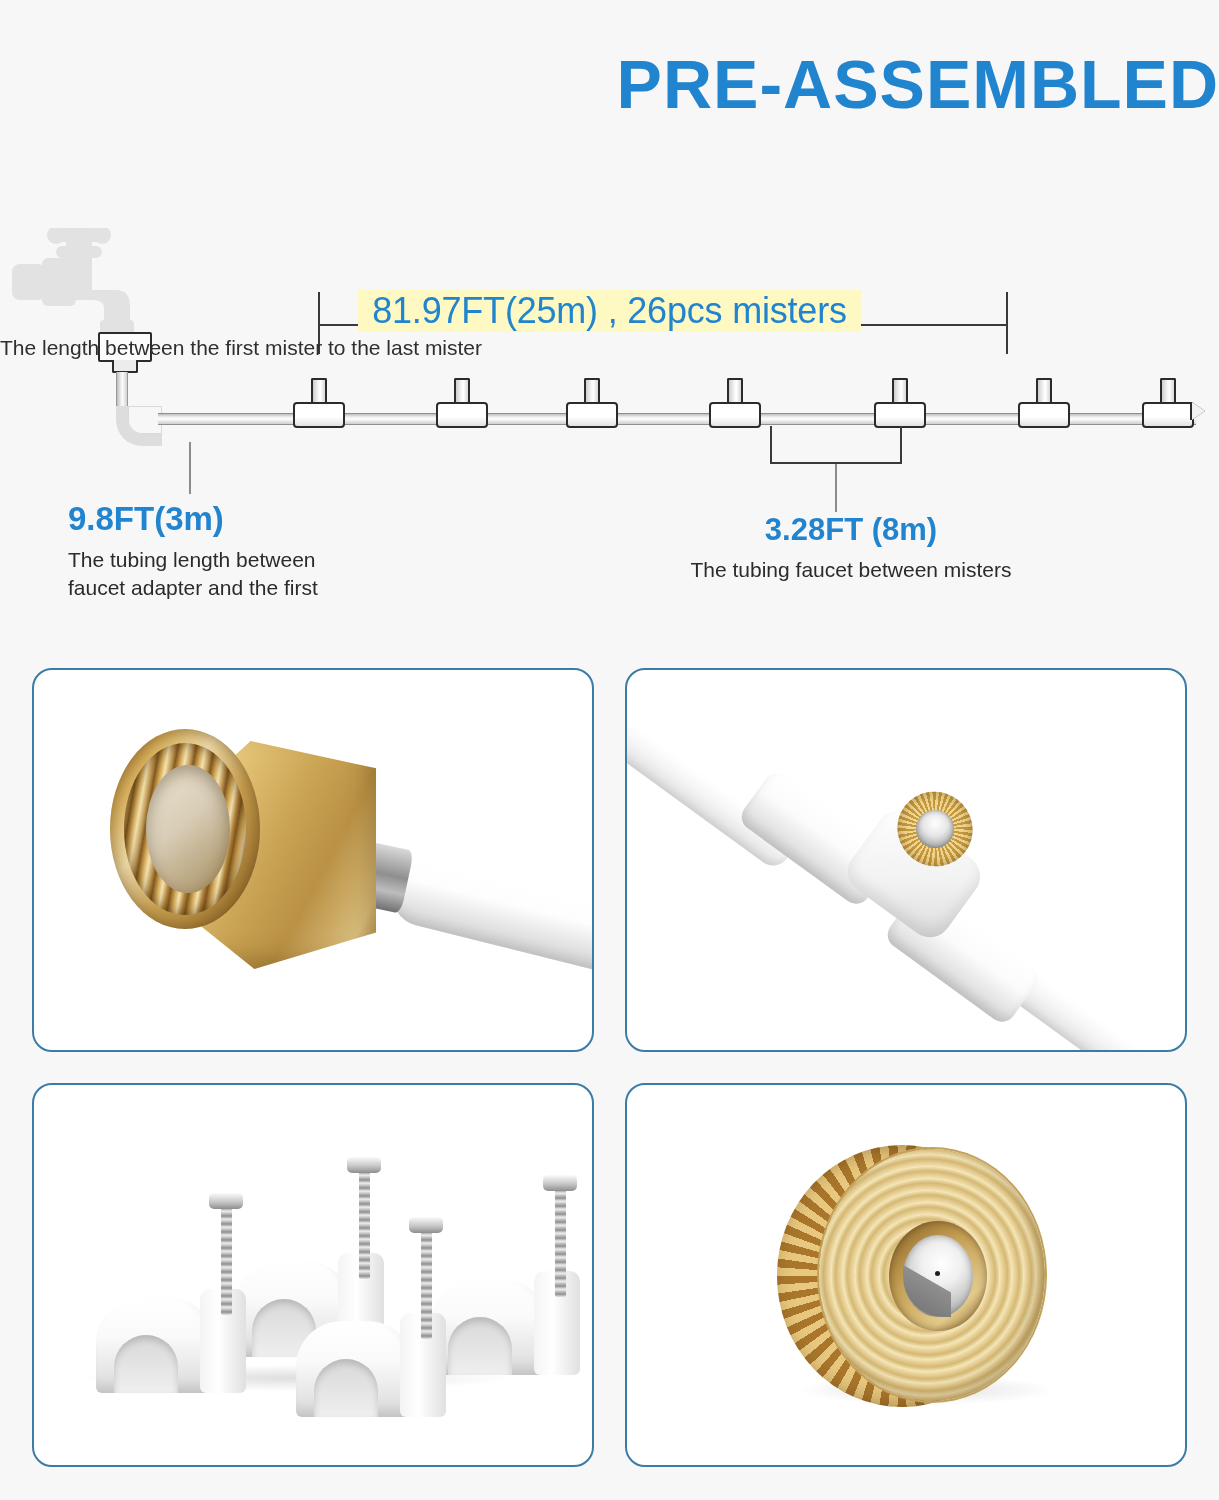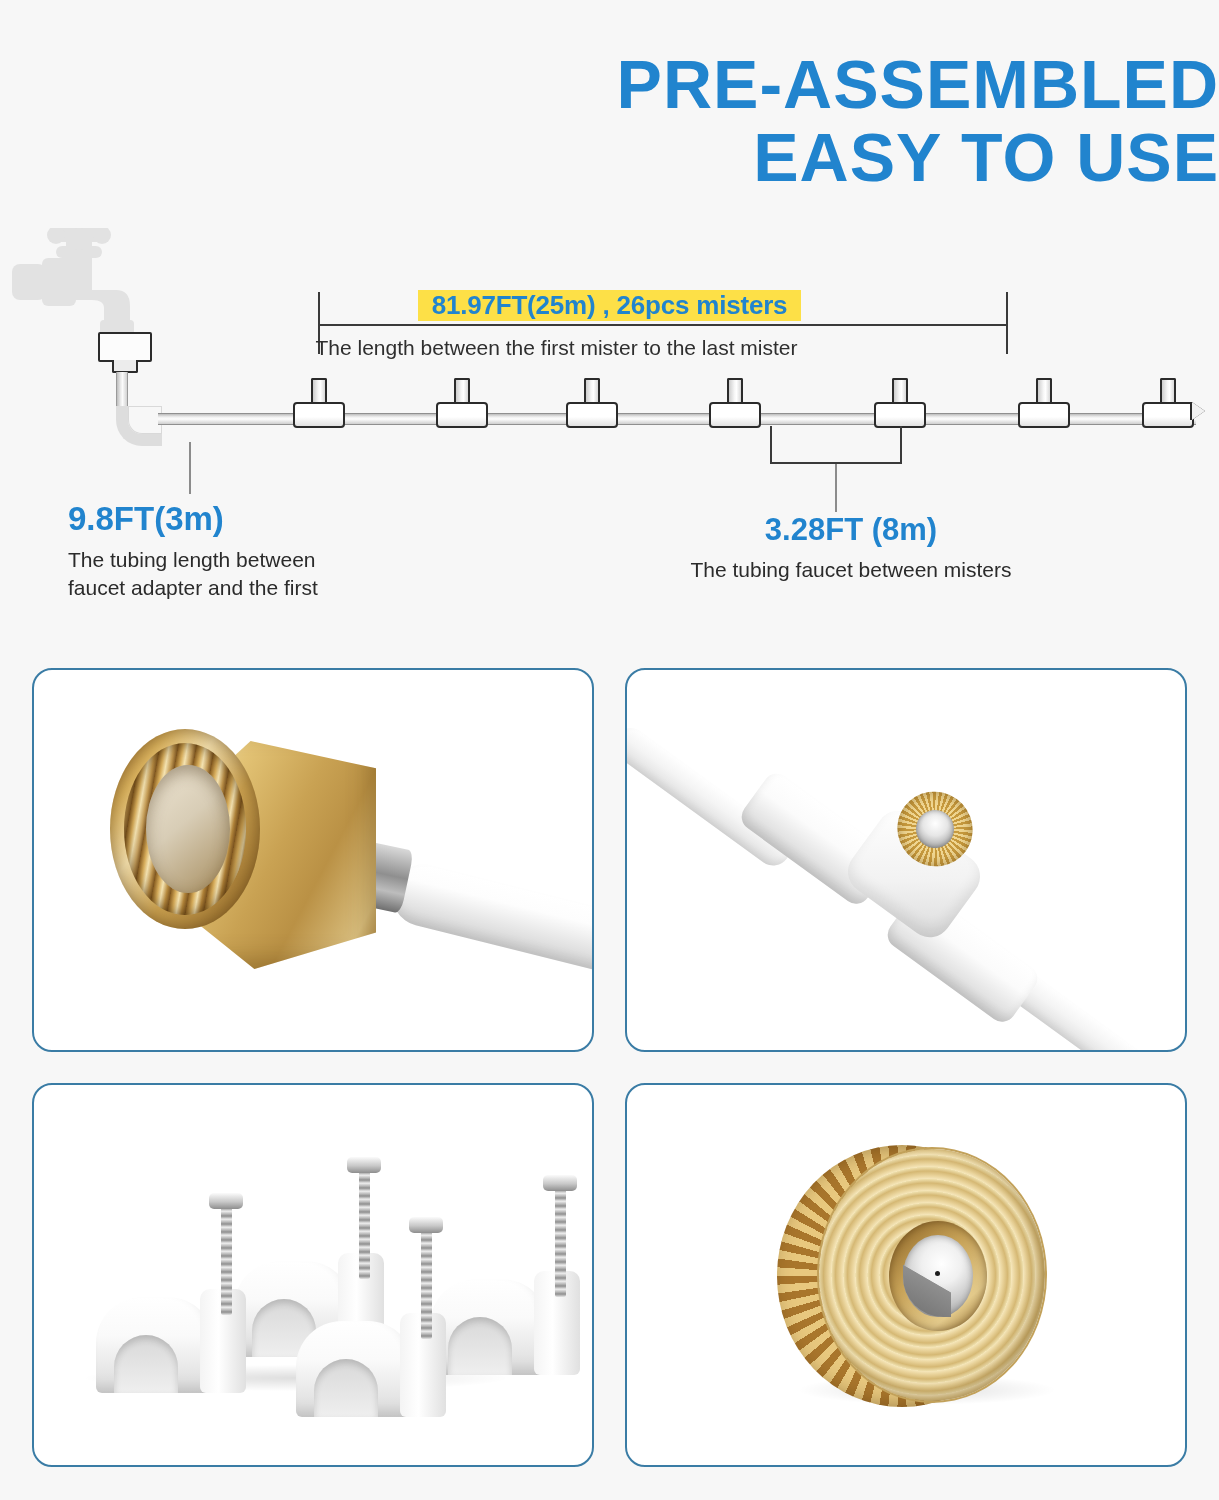--- a/index.html
+++ b/index.html
@@ -131,30 +131,30 @@
   .dim-tick-r {
     position: absolute; left: 1006px; top: 82px;
     width: 2px; height: 62px; background: #3a3a3a;
   }
   .dim-top-label {
     position: absolute; top: 80px; left: 0; width: 1219px;
     text-align: center; pointer-events: none;
   }
   .dim-top-label .big {
     display: inline-block;
-    background: #fde047;
+    background: #fef9c3;
     padding: 0 14px;
     color: #2184ce;
-    font-weight: bold;
-    font-size: 26px;
+    font-weight: normal;
+    font-size: 36px;
     letter-spacing: -0.2px;
   }
   .dim-top-sub {
     position: absolute; top: 126px; left: 0; width: 1113px;
-    text-align: center;
+    text-align: left;
     color: #2f2f2f;
     font-size: 21px;
   }
 
   
   .brk-line {
     position: absolute; left: 770px; top: 252px;
     width: 132px; height: 2px; background: #3a3a3a;
   }
   .brk-tick-l { position: absolute; left: 770px; top: 216px; width: 2px; height: 38px; background: #3a3a3a; }
@@ -366,21 +366,20 @@
     position: absolute; left: 20px; bottom: 18px;
     width: 260px; height: 30px; border-radius: 50%;
     background: radial-gradient(ellipse,rgba(0,0,0,0.12),rgba(0,0,0,0) 70%);
   }
 </style>
 </head>
 <body>
 
 <div class="headline">
   <span class="l1">PRE-ASSEMBLED</span>
-  <span class="l2">EASY TO USE</span>
 </div>
 
 <div class="diagram">
 
   <svg class="faucet" viewBox="0 0 160 120">
     <g fill="#e2e2e2">
       <rect x="0" y="36" width="34" height="36" rx="8"></rect>
       <rect x="30" y="30" width="34" height="48" rx="6"></rect>
       <rect x="54" y="8" width="26" height="62" rx="5"></rect>
       <rect x="44" y="18" width="46" height="12" rx="6"></rect>

